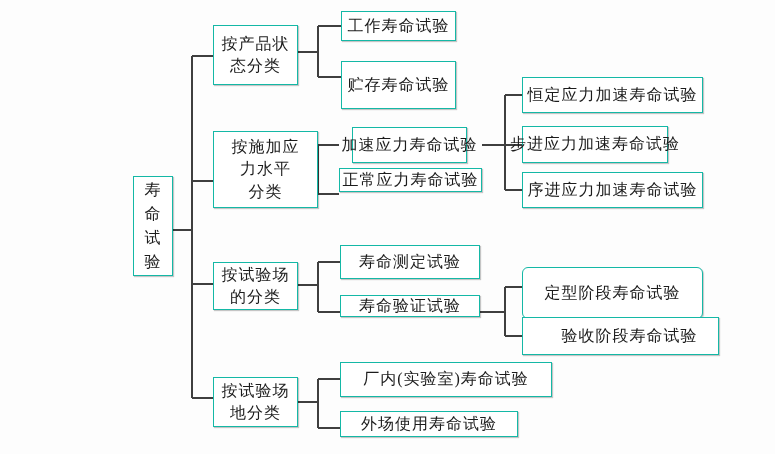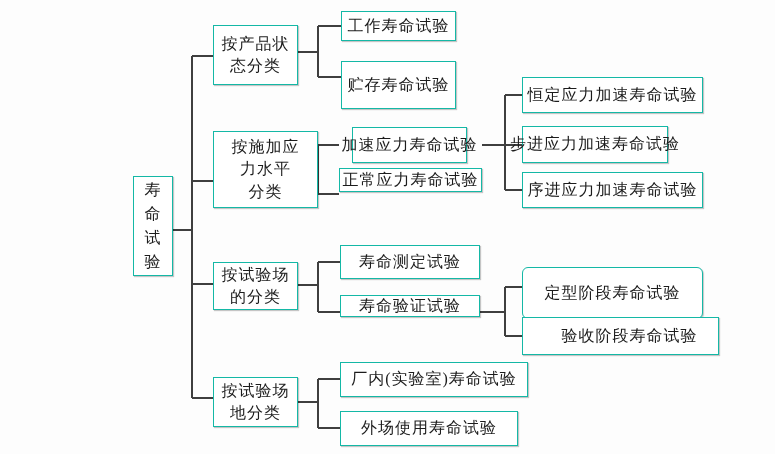--- a/index.html
+++ b/index.html
@@ -132,23 +132,23 @@
   <div class="box" style="left:341px; top:61px; width:115px; height:48px;">贮存寿命试验</div>
 
   <div class="box" style="left:352px; top:127px; width:115px; height:36px;">加速应力寿命试验</div>
 
   <div class="box" style="left:339px; top:168px; width:143px; height:24px;">正常应力寿命试验</div>
 
   <div class="box" style="left:340px; top:245px; width:140px; height:34px;">寿命测定试验</div>
 
   <div class="box" style="left:340px; top:295px; width:140px; height:22px;">寿命验证试验</div>
 
-  <div class="box" style="left:340px; top:362px; width:188px; height:35px;">厂内(实验室)寿命试验</div>
+  <div class="box" style="left:340px; top:362px; width:212px; height:35px;">厂内(实验室)寿命试验</div>
 
-  <div class="box" style="left:340px; top:411px; width:178px; height:35px;">外场使用寿命试验</div>
+  <div class="box" style="left:340px; top:411px; width:178px; height:26px;">外场使用寿命试验</div>
 
   <div class="box" style="left:522px; top:77px; width:181px; height:36px;">恒定应力加速寿命试验</div>
 
   <div class="box" style="left:522px; top:126px; width:146px; height:37px;">步进应力加速寿命试验</div>
 
   <div class="box" style="left:522px; top:172px; width:181px; height:36px;">序进应力加速寿命试验</div>
 
   <div class="box" style="left:522px; top:267px; width:181px; height:52px;border-radius:6px;">定型阶段寿命试验</div>
 
   <div class="box" style="left:522px; top:317px; width:197px; height:38px;padding-left:18px;">验收阶段寿命试验</div>

